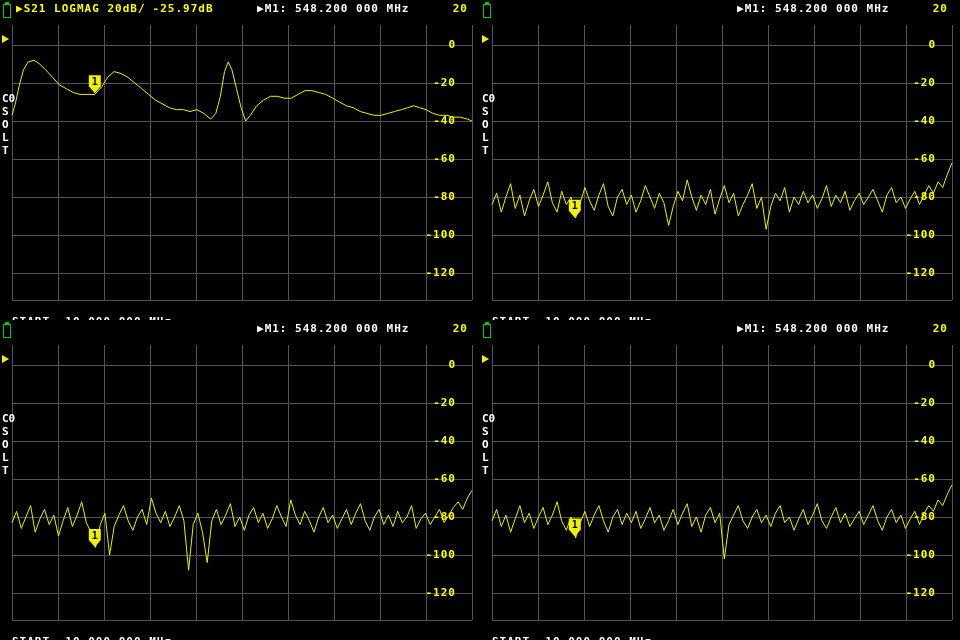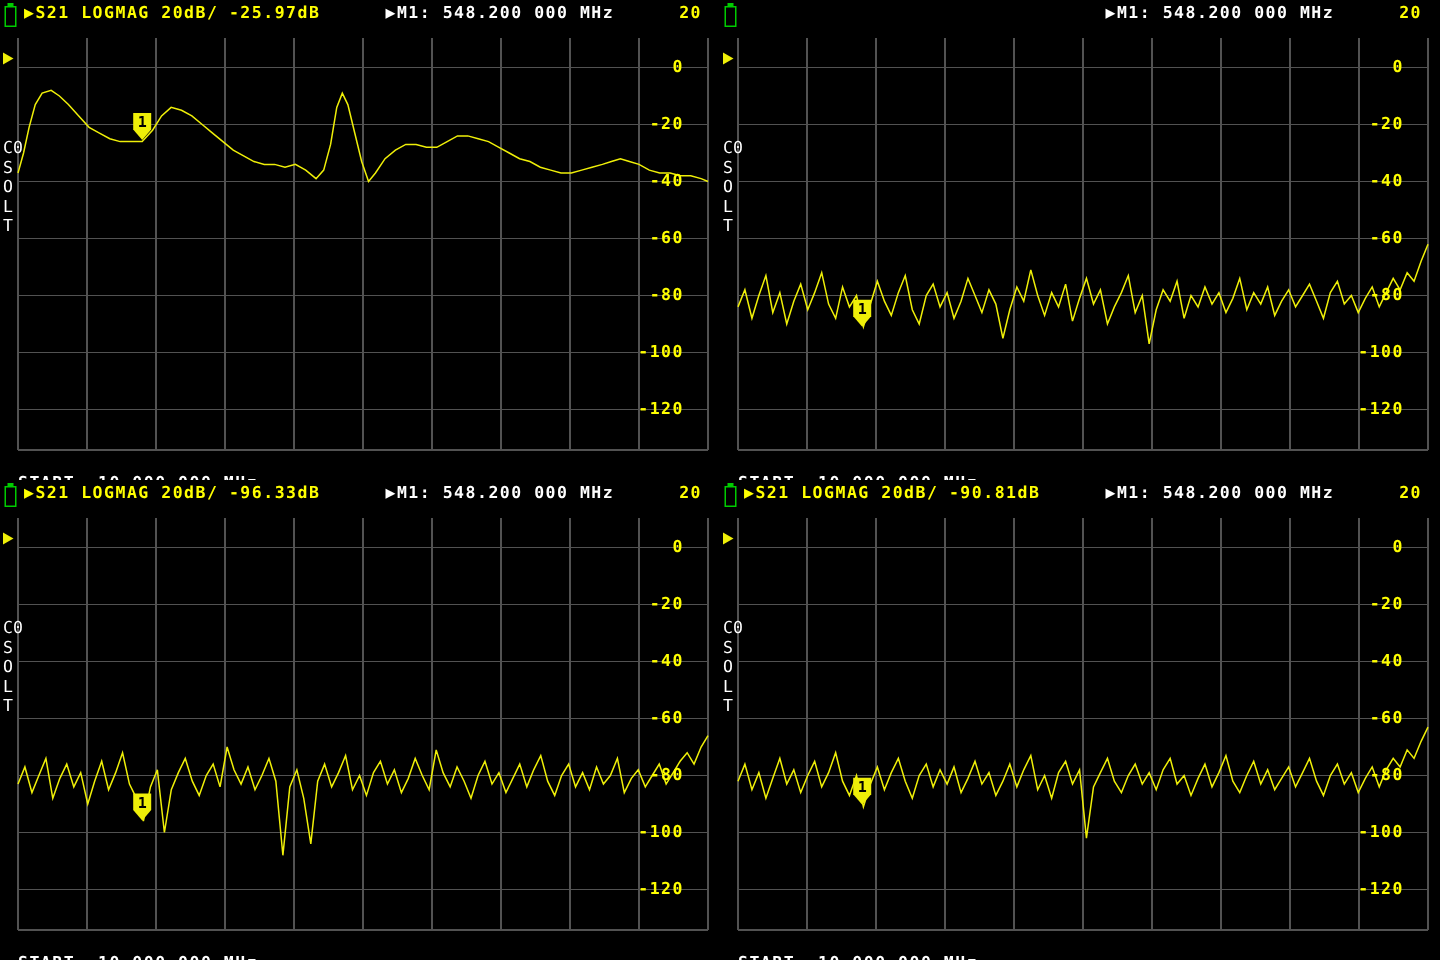--- a/index.html
+++ b/index.html
@@ -11,21 +11,21 @@
   .hdr{position:absolute;left:0;top:0;width:480px;height:20px;font-size:11px;font-weight:bold;letter-spacing:1px;white-space:pre}
   .batt{position:absolute;left:1px;top:1px;width:12px;height:18px}
   .trace-lbl{position:absolute;left:16px;top:2px}
   .trace-lbl .val{margin-left:7px}
   .marker-lbl{position:absolute;left:257px;top:2px}
   .scale-top{position:absolute;right:12px;top:2px}
   .y{color:var(--yellow,#ffff00)}
   .w{color:var(--white,#ffffff)}
   .ylabels{position:absolute;left:0;top:0;width:480px;height:320px;pointer-events:none}
   .ylab{position:absolute;right:24px;height:14px;line-height:14px;font-size:11px;font-weight:bold;letter-spacing:1px;text-align:right;color:var(--yellow,#ffff00)}
-  .cal{position:absolute;left:2px;top:92px;font-size:11px;font-weight:normal;line-height:13px;color:var(--white,#ffffff)}
+  .cal{position:absolute;left:2px;top:92px;font-size:11px;font-weight:bold;line-height:13px;color:var(--white,#ffffff)}
   .cal span{display:block}
   .footer{position:absolute;left:0;top:302px;width:480px;height:16px;font-size:11px;font-weight:bold;letter-spacing:1px;white-space:pre}
   .footer .start{position:absolute;left:12px;color:var(--white,#ffffff)}
 </style>
 </head>
 <body>
 
 <div id="screen">
 
   <div class="panel" style="left:0;top:0">
@@ -173,21 +173,20 @@
         <polyline points="12.0,202.7 16.6,191.3 21.3,208.4 25.9,197.0 30.6,185.6 35.2,212.2 39.9,198.9 44.5,189.4 49.2,204.6 53.8,195.1 58.5,216.0 63.1,200.8 67.8,187.5 72.4,206.5 77.1,195.1 81.7,181.8 86.3,202.7 91.0,212.2 95.6,227.4 100.3,204.6 104.9,193.2 109.6,235.0 114.2,206.5 118.9,195.1 123.5,185.6 128.2,200.8 132.8,210.3 137.5,197.0 142.1,189.4 146.7,204.6 151.4,178.0 156.0,193.2 160.7,202.7 165.3,191.3 170.0,206.5 174.6,197.0 179.3,185.6 183.9,200.8 188.6,250.2 193.2,204.6 197.9,193.2 202.5,212.2 207.2,242.6 211.8,200.8 216.4,189.4 221.1,204.6 225.7,195.1 230.4,183.7 235.0,206.5 239.7,197.0 244.3,210.3 249.0,195.1 253.6,187.5 258.3,202.7 262.9,193.2 267.6,208.4 272.2,198.9 276.8,185.6 281.5,197.0 286.1,206.5 290.8,179.9 295.4,195.1 300.1,204.6 304.7,191.3 309.4,200.8 314.0,212.2 318.7,197.0 323.3,187.5 328.0,202.7 332.6,195.1 337.3,208.4 341.9,198.9 346.5,189.4 351.2,204.6 355.8,193.2 360.5,183.7 365.1,200.8 369.8,210.3 374.4,197.0 379.1,189.4 383.7,204.6 388.4,195.1 393.0,206.5 397.7,191.3 402.3,202.7 406.9,197.0 411.6,185.6 416.2,208.4 420.9,198.9 425.5,193.2 430.2,204.6 434.8,197.0 439.5,189.4 444.1,202.7 448.8,195.1 453.4,187.5 458.1,181.8 462.7,189.4 467.4,178.0 472.0,170.4" fill="none" stroke="#efef08" stroke-width="1"></polyline>
         <polygon points="2,35 2,43 9,39" fill="#efef08"></polygon>
         <polygon points="94.80000000000001,227.027 88.80000000000001,220.027 88.80000000000001,209.027 100.80000000000001,209.027 100.80000000000001,220.027" fill="#efef08"></polygon>
         <text x="94.80000000000001" y="218.527" fill="#000000" font-size="10" font-weight="bold" text-anchor="middle" font-family="DejaVu Sans Mono, monospace">1</text>
       </svg>
     <div class="hdr">
       <svg class="batt" viewBox="0 0 12 18">
         <rect x="4" y="1" width="4" height="2" fill="#00cc00"></rect>
         <rect x="2.5" y="3.5" width="7" height="13" fill="none" stroke="#00cc00" stroke-width="1"></rect>
       </svg>
-      <span class="trace-lbl"><span class="arr y">▶</span><span class="y">S21 LOGMAG 20dB/</span><span class="y val">-96.33dB</span></span>
       <span class="marker-lbl"><span class="arr w">▶</span><span class="w">M1: 548.200 000 MHz</span></span>
       <span class="scale-top y">20</span>
     </div>
     <div class="ylabels">
         <span class="ylab" style="top: 38px;">0</span>
         <span class="ylab" style="top: 76px;">-20</span>
         <span class="ylab" style="top: 114px;">-40</span>
         <span class="ylab" style="top: 152px;">-60</span>
         <span class="ylab" style="top: 190px;">-80</span>
         <span class="ylab" style="top: 228px;">-100</span>
@@ -233,21 +232,20 @@
         <polyline points="12.0,200.8 16.6,189.4 21.3,206.5 25.9,195.1 30.6,212.2 35.2,198.9 39.9,185.6 44.5,202.7 49.2,193.2 53.8,208.4 58.5,197.0 63.1,187.5 67.8,204.6 72.4,195.1 77.1,181.8 81.7,200.8 86.3,210.3 91.0,197.0 95.6,217.9 100.3,202.7 104.9,191.3 109.6,206.5 114.2,195.1 118.9,185.6 123.5,200.8 128.2,212.2 132.8,197.0 137.5,189.4 142.1,204.6 146.7,193.2 151.4,202.7 156.0,191.3 160.7,208.4 165.3,198.9 170.0,187.5 174.6,202.7 179.3,195.1 183.9,210.3 188.6,200.8 193.2,189.4 197.9,204.6 202.5,193.2 207.2,183.7 211.8,206.5 216.4,197.0 221.1,212.2 225.7,195.1 230.4,187.5 235.0,202.7 239.7,193.2 244.3,238.8 249.0,204.6 253.6,195.1 258.3,185.6 262.9,200.8 267.6,208.4 272.2,197.0 276.8,189.4 281.5,202.7 286.1,195.1 290.8,206.5 295.4,193.2 300.1,185.6 304.7,202.7 309.4,197.0 314.0,210.3 318.7,198.9 323.3,189.4 328.0,204.6 332.6,195.1 337.3,183.7 341.9,200.8 346.5,208.4 351.2,197.0 355.8,187.5 360.5,202.7 365.1,193.2 369.8,206.5 374.4,198.9 379.1,191.3 383.7,204.6 388.4,195.1 393.0,185.6 397.7,200.8 402.3,210.3 406.9,197.0 411.6,189.4 416.2,202.7 420.9,195.1 425.5,208.4 430.2,198.9 434.8,191.3 439.5,204.6 444.1,193.2 448.8,185.6 453.4,191.3 458.1,179.9 462.7,185.6 467.4,174.2 472.0,164.7" fill="none" stroke="#efef08" stroke-width="1"></polyline>
         <polygon points="2,35 2,43 9,39" fill="#efef08"></polygon>
         <polygon points="94.80000000000001,216.539 88.80000000000001,209.539 88.80000000000001,198.539 100.80000000000001,198.539 100.80000000000001,209.539" fill="#efef08"></polygon>
         <text x="94.80000000000001" y="208.039" fill="#000000" font-size="10" font-weight="bold" text-anchor="middle" font-family="DejaVu Sans Mono, monospace">1</text>
       </svg>
     <div class="hdr">
       <svg class="batt" viewBox="0 0 12 18">
         <rect x="4" y="1" width="4" height="2" fill="#00cc00"></rect>
         <rect x="2.5" y="3.5" width="7" height="13" fill="none" stroke="#00cc00" stroke-width="1"></rect>
       </svg>
-      <span class="trace-lbl"><span class="arr y">▶</span><span class="y">S21 LOGMAG 20dB/</span><span class="y val">-90.81dB</span></span>
       <span class="marker-lbl"><span class="arr w">▶</span><span class="w">M1: 548.200 000 MHz</span></span>
       <span class="scale-top y">20</span>
     </div>
     <div class="ylabels">
         <span class="ylab" style="top: 38px;">0</span>
         <span class="ylab" style="top: 76px;">-20</span>
         <span class="ylab" style="top: 114px;">-40</span>
         <span class="ylab" style="top: 152px;">-60</span>
         <span class="ylab" style="top: 190px;">-80</span>
         <span class="ylab" style="top: 228px;">-100</span>

